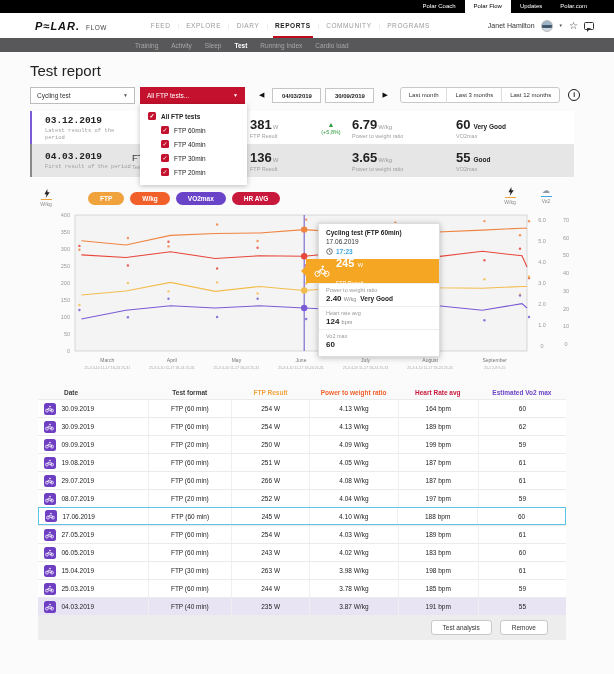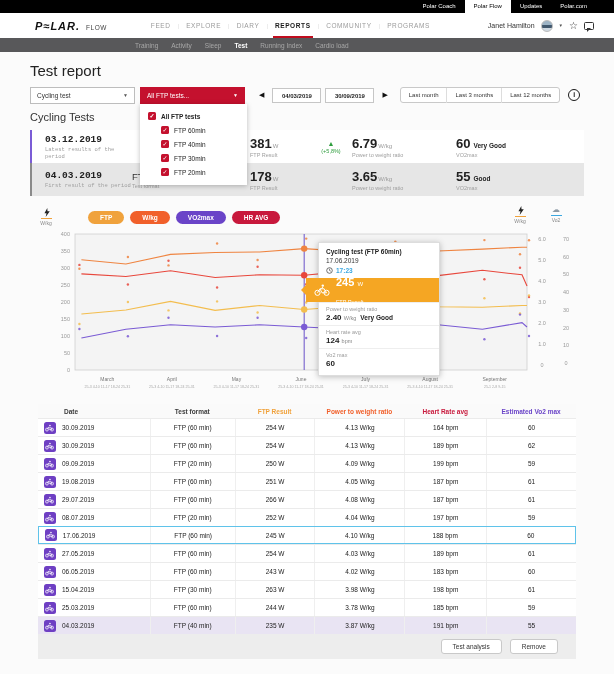--- a/index.html
+++ b/index.html
@@ -27,21 +27,21 @@
   .star { font-size:10px; color:#333; line-height:10px; }
   .chat { width:10px; height:8px; border:1px solid #333; border-radius:1.5px; position:relative; }
   .chat:after { content:""; position:absolute; left:1.5px; bottom:-3.5px; border:2px solid transparent; border-top-color:#333; border-left-color:#333; width:0; height:0; }
 
   
   .subnav { height:14px; background:#58585a; display:flex; align-items:center; gap:13px; padding-left:135px; }
   .subitem { font-size:6.5px; color:#a8a8a8; }
   .subitem.active { color:#fff; font-weight:bold; }
 
   
-  .content { padding:10px 30px 0 30px; }
+  .content { padding:10px 40px 0 30px; }
   h1.page-title { font-size:15px; font-weight:500; color:#222; margin-bottom:7px; }
 
   .controls { position:relative; height:18px; margin-bottom:7px; display:flex; align-items:center; }
   .selectbox { width:105px; height:17px; border:1px solid #bdbdbd; background:#fff; display:flex; align-items:center; justify-content:space-between; padding:0 6px; font-size:6.5px; color:#333; cursor:pointer; }
   .selectbox .sel-caret { font-size:5px; color:#555; }
   .selectbox.red { background:#c4112e; border-color:#c4112e; color:#fff; margin-left:5px; }
   .selectbox.red .sel-caret { color:#fff; }
 
   .dropdown { position:absolute; top:18px; left:110px; width:107px; background:#fff; box-shadow:0 1px 5px rgba(0,0,0,.25); z-index:20; padding:5px 0 6px 0; }
   .dd-item { display:flex; align-items:center; gap:5px; padding:3px 8px; font-size:6.5px; color:#222; cursor:pointer; }
@@ -214,21 +214,20 @@
       <span class="arrowbtn">▶</span>
       <span class="quickgroup" id="quickgroup">
           <span class="quickitem">Last month</span>
           <span class="quickitem">Last 3 months</span>
           <span class="quickitem">Last 12 months</span>
         </span>
       <span class="infobtn">i</span>
     </div>
   </div>
 
-  <h2 class="section-title">Cycling Tests</h2>
 
   <div class="summary">
     <div class="sumrow">
       <div class="sc sc-date">
         <span class="big">03.12.2019</span>
         <span class="sublabel">Latest results of the period</span>
       </div>
       <div class="sc sc-fmt">
         <span class="big"></span>
         <span class="sublabel"></span>
@@ -253,21 +252,21 @@
     <div class="sumrow second">
       <div class="sc sc-date">
         <span class="big">04.03.2019</span>
         <span class="sublabel">First result of the period</span>
       </div>
       <div class="sc sc-fmt">
         <span class="big">FTP (60 min)</span>
         <span class="sublabel">Test format</span>
       </div>
       <div class="sc sc-num">
-        <span class="numline"><span>178</span><span class="unit">W</span></span>
+        <span class="numline"><span>136</span><span class="unit">W</span></span>
         <span class="sublabel">FTP Result</span>
       </div>
       <div class="sc sc-chg"></div>
       <div class="sc sc-wkg">
         <span class="numline"><span>3.65</span><span class="unit">W/kg</span></span>
         <span class="sublabel">Power to weight ratio</span>
       </div>
       <div class="sc sc-vo2">
         <span class="numline"><span>55</span><span class="rating">Good</span></span>
         <span class="sublabel">VO2max</span>

